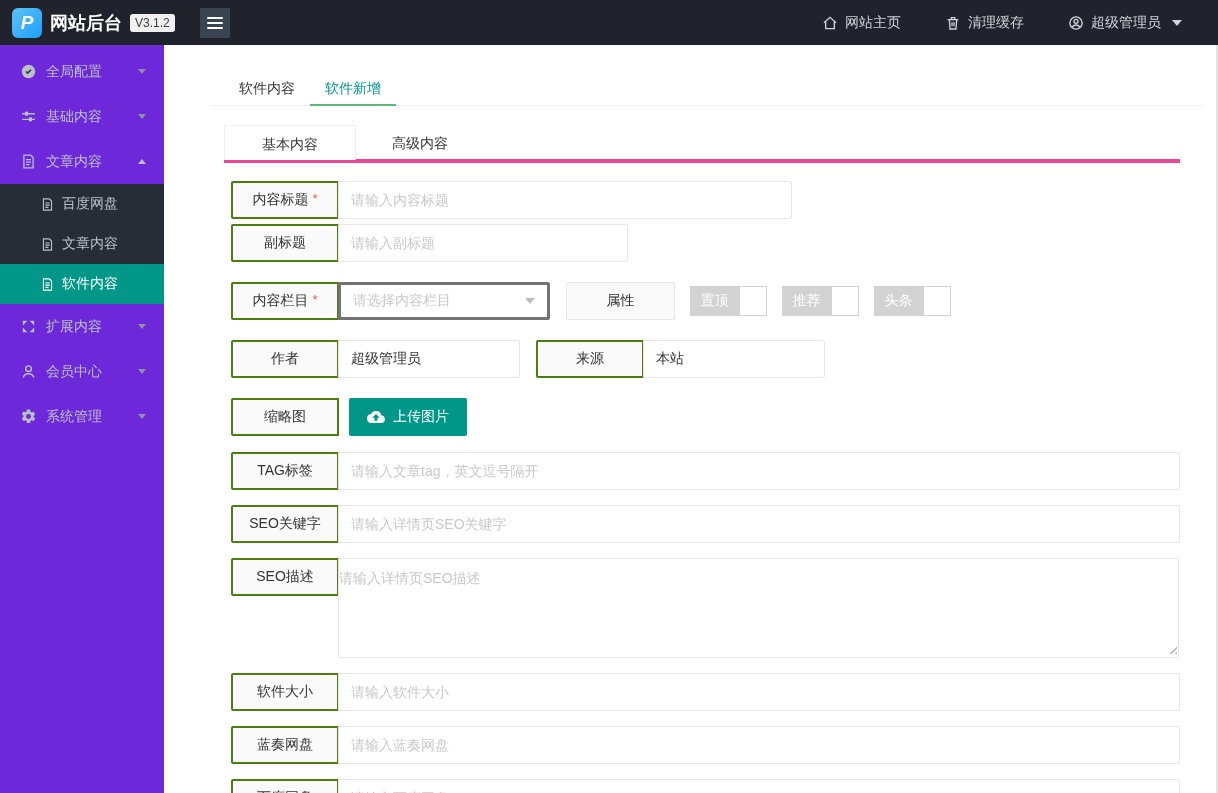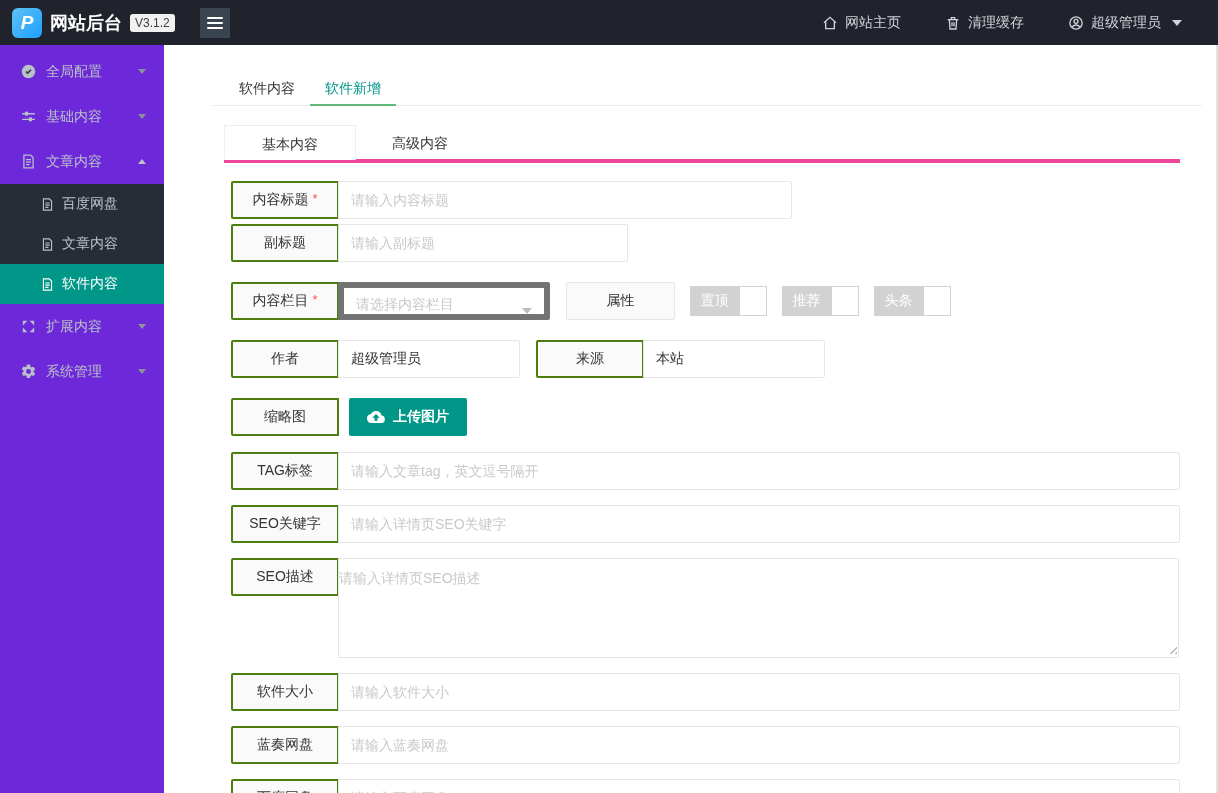--- a/index.html
+++ b/index.html
@@ -62,39 +62,39 @@
   .lbl { width:108px; height:38px; flex:none; background:#fafafa; border:2px solid #4d7c0f;
          border-radius:2px 0 0 2px; display:flex; align-items:center; justify-content:center;
          font-size:14px; color:#333; gap:4px; }
   .req { color:#ff5252; font-size:13px; margin-top:-4px; }
   .ipt { height:38px; border:1px solid #e6e6e6; border-radius:0 2px 2px 0; margin-left:-1px;
          padding:0 12px; font-size:14px; color:#333; outline:none; background:#fff;
          font-family:inherit; }
   .ipt::placeholder { color:#c9c9c9; }
   .grow { flex:1; }
 
-  .select-box { height:38px; width:212px; border:6px solid #737373; border-radius:0 2px 2px 0;
-                margin-left:-1px; padding:0 12px; display:flex; align-items:flex-end;
+  .select-box { height:38px; width:212px; border:3px solid #737373; border-radius:0 2px 2px 0;
+                margin-left:-1px; padding:0 12px; display:flex; align-items:center;
                 justify-content:space-between; font-size:14px; color:#c9c9c9; cursor:pointer; background:#fff; }
   .sel-caret { width:0; height:0; border-left:5px solid transparent; border-right:5px solid transparent;
                border-top:6px solid #bdbdbd; }
 
   .attr-lbl { width:109px; height:38px; margin-left:16px; background:#fafafa; border:1px solid #e6e6e6;
               border-radius:2px; display:flex; align-items:center; justify-content:center;
               font-size:14px; color:#333; flex:none; }
   .toggle { display:flex; width:77px; height:30px; margin-left:15px; margin-top:4px; cursor:pointer; flex:none; }
   .toggle:first-of-type { margin-left:10px; }
   .toggle-label { flex:1; background:#d2d2d2; color:#fff; font-size:14px;
                   display:flex; align-items:center; justify-content:center; }
   .toggle-box { width:28px; background:#fff; border:1px solid #d2d2d2; flex:none; }
 
   .lbl2 { margin-left:16px; border-radius:2px 0 0 2px; }
   .upload-btn { height:38px; margin-left:10px; background:#009688; border:none; border-radius:2px;
                 color:#fff; font-size:14px; padding:0 18px; display:flex; align-items:center; gap:8px;
-                cursor:pointer; font-family:inherit;font-weight:bold; }
+                cursor:pointer; font-family:inherit; }
   .upload-btn svg { width:18px; height:18px; }
 
   .ta-wrap { flex:1; position:relative; display:flex; }
   textarea.ipt { height:100px; padding:10px 0; resize:none; width:100%; line-height:1.4; }
   .resize-handle { position:absolute; right:3px; bottom:4px; width:10px; height:10px;
                    background:repeating-linear-gradient(135deg,transparent 0 2px,#b9b9b9 2px 3.5px);
                    clip-path:polygon(100% 0,100% 100%,0 100%); }
 
   .scroll-strip { position:absolute; top:45px; right:0; bottom:0; width:2px; background:#e3e3e3; }
 
@@ -210,20 +210,30 @@
     <span class="s-icon">
       <svg viewBox="0 0 24 24" fill="currentColor">
           <path d="M4 4h6.5L4 10.5zM20 4v6.5L13.5 4zM4 20v-6.5L10.5 20zM20 20h-6.5L20 13.5z"></path>
         </svg>
     </span>
     <span>扩展内容</span>
     <i class="caret-d"></i>
   </div>
   <div class="side-item">
     <span class="s-icon">
+      <svg viewBox="0 0 24 24" fill="none" stroke="currentColor" stroke-width="2">
+          <circle cx="12" cy="8" r="4"></circle>
+          <path d="M4.5 20.5c1.5-4 5-5.3 7.5-5.3s6 1.3 7.5 5.3"></path>
+        </svg>
+    </span>
+    <span>会员中心</span>
+    <i class="caret-d"></i>
+  </div>
+  <div class="side-item">
+    <span class="s-icon">
       <svg viewBox="0 0 24 24" fill="currentColor">
           <path d="M19.14 12.94a7 7 0 0 0 .06-.94 7 7 0 0 0-.06-.94l2.03-1.58a.5.5 0 0 0 .12-.64l-1.92-3.32a.5.5 0 0 0-.61-.22l-2.39.96a7 7 0 0 0-1.62-.94l-.36-2.54A.5.5 0 0 0 13.9 2h-3.8a.5.5 0 0 0-.49.42l-.36 2.54a7 7 0 0 0-1.62.94l-2.39-.96a.5.5 0 0 0-.61.22L2.71 8.48a.5.5 0 0 0 .12.64l2.03 1.58a7 7 0 0 0 0 1.88l-2.03 1.58a.5.5 0 0 0-.12.64l1.92 3.32c.13.22.39.31.61.22l2.39-.96c.5.38 1.04.7 1.62.94l.36 2.54c.04.24.25.42.49.42h3.8c.24 0 .45-.18.49-.42l.36-2.54a7 7 0 0 0 1.62-.94l2.39.96c.22.09.48 0 .61-.22l1.92-3.32a.5.5 0 0 0-.12-.64zM12 15.5A3.5 3.5 0 1 1 15.5 12 3.5 3.5 0 0 1 12 15.5z"></path>
         </svg>
     </span>
     <span>系统管理</span>
     <i class="caret-d"></i>
   </div>
 </div>
 
 <div class="main">

